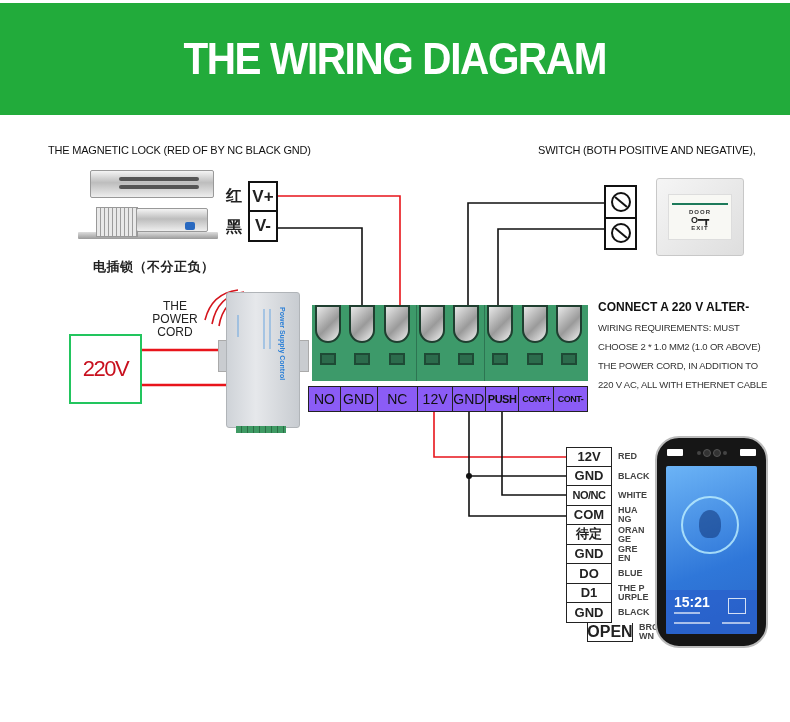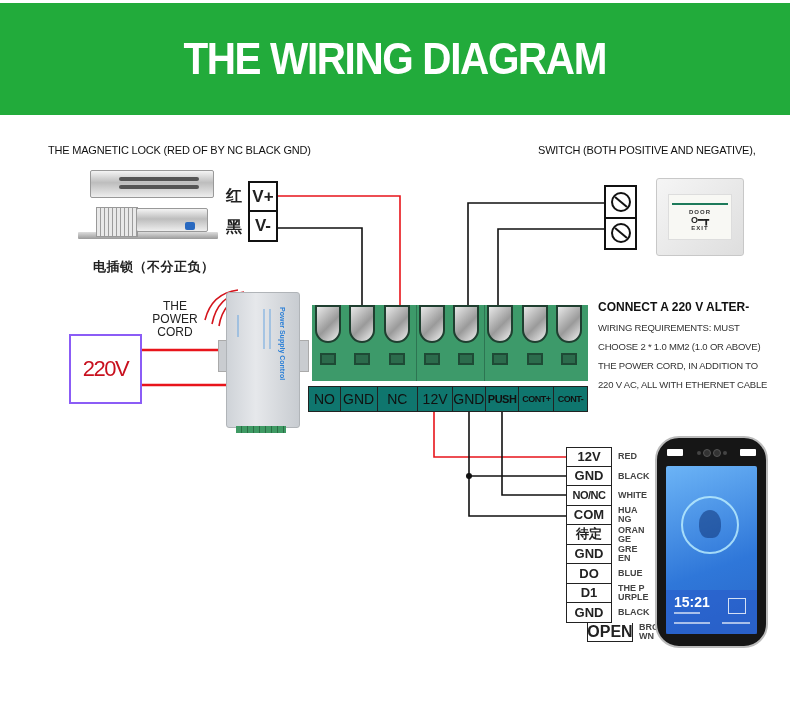--- a/index.html
+++ b/index.html
@@ -4,36 +4,36 @@
 <style>
   html, body { margin:0; padding:0; background:#ffffff; }
   body { width:790px; height:722px; position:relative; overflow:hidden; font-family:"Liberation Sans", sans-serif; color:#222; }
   .abs { position:absolute; }
   .banner { left:0; top:3px; width:790px; height:112px; background:#22ab3b; display:flex; align-items:center; justify-content:center; }
   .banner-title { color:#fff; font-family:"Liberation Sans", sans-serif; font-weight:bold; font-size:44px; letter-spacing:-1.5px; transform:scaleX(0.92); }
   .caption { font-size:11px; color:#111; letter-spacing:-0.2px; white-space:nowrap; }
   svg.wires { position:absolute; left:0; top:0; }
   .term-box { border:2px solid #111; background:#fff; box-sizing:border-box; display:flex; align-items:center; justify-content:center; font-weight:bold; }
   .cn-label { font-size:16px; font-weight:bold; }
-  .strip { display:flex; border:1.5px solid #222; height:26px; box-sizing:border-box; background:#0f766e; }
+  .strip { display:flex; border:1.5px solid #222; height:26px; box-sizing:border-box; background:#8b5cf6; }
   .strip .cell { border-right:1.5px solid #222; display:flex; align-items:center; justify-content:center; font-size:14px; color:#111; box-sizing:border-box; }
   .strip .cell:last-child { border-right:none; }
   .strip .cell.small { font-size:9px; font-weight:bold; letter-spacing:-0.5px; }
   .strip .cell.mid { font-size:11px; font-weight:bold; letter-spacing:-0.5px; }
   .green-block { background:#3d9a6a; }
   .screw { position:absolute; width:26px; height:38px; border-radius:0 0 14px 14px; background:linear-gradient(135deg,#e8e8e8,#9a9a9a 55%,#f1f1f1); border:2px solid #1f3f30; box-sizing:border-box; }
   .hole { position:absolute; width:16px; height:12px; background:#2c6b4c; border:2px solid #1e4a35; box-sizing:border-box; }
   .pin-table { display:flex; flex-direction:column; }
   .pin-row { display:flex; align-items:center; height:19.5px; }
   .pin-cell { width:46px; height:19.5px; border:1.5px solid #222; border-top:none; box-sizing:border-box; display:flex; align-items:center; justify-content:center; font-weight:bold; font-size:13px; background:#fff; }
   .pin-row:first-child .pin-cell { border-top:1.5px solid #222; }
   .pin-color { font-size:9px; color:#444; line-height:9px; margin-left:6px; width:40px;font-weight:bold; }
   .info-head { font-size:12px; font-weight:bold; line-height:13px; color:#111; }
   .info-body { font-size:9.5px; color:#333; line-height:19px; letter-spacing:-0.2px; }
-  .box220 { border:2px solid #8b5cf6; box-sizing:border-box; display:flex; align-items:center; justify-content:center; color:#c8101e; font-size:22px; letter-spacing:-1.5px; }
+  .box220 { border:2px solid #22c55e; box-sizing:border-box; display:flex; align-items:center; justify-content:center; color:#c8101e; font-size:22px; letter-spacing:-1.5px; }
   .psu { background:linear-gradient(90deg,#cfd3d8,#e6e8eb 40%,#c8ccd1); border:1px solid #b0b4b8; border-radius:3px; }
   .psu-text { color:#2b7fd6; font-size:6px; font-weight:bold; writing-mode:vertical-rl; }
   .lock-body { background:linear-gradient(180deg,#f4f4f4,#bdbdbd 45%,#eeeeee); border:1px solid #999; }
   .exit-plate { background:linear-gradient(135deg,#f5f5f5,#dedede); border:1px solid #c8c8c8; border-radius:3px; }
   .exit-inner { background:#f8f8f4; border:1px solid #ddd; display:flex; flex-direction:column; align-items:center; justify-content:center; }
   .exit-text { font-size:6px; font-weight:bold; color:#333; letter-spacing:1px; }
   .phone { background:#161616; border-radius:24px; border:2px solid #bbb; box-sizing:border-box; }
   .screen { background:linear-gradient(160deg,#6cb4f6,#2f77d9 60%,#2a68c8); border-radius:2px; }
   .time { color:#fff; font-size:14px; font-weight:bold; }
 </style>

